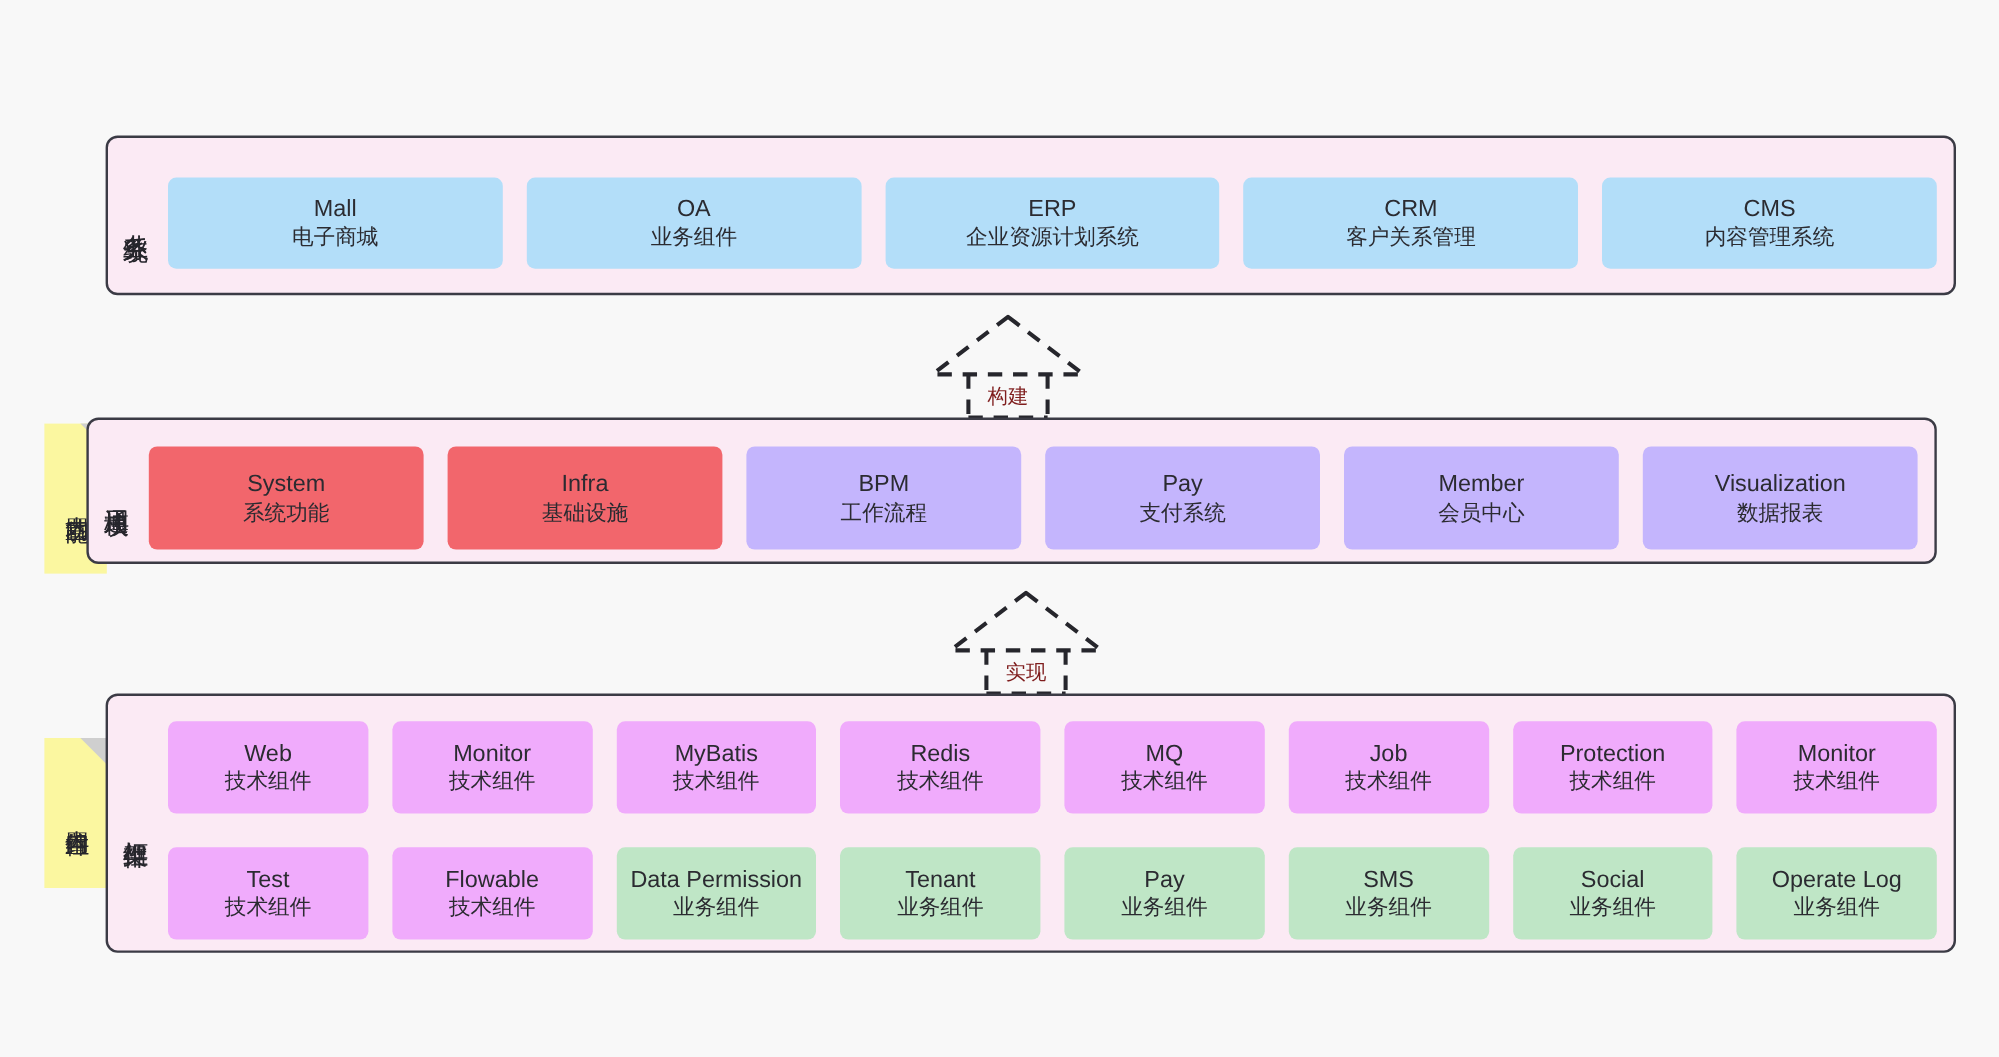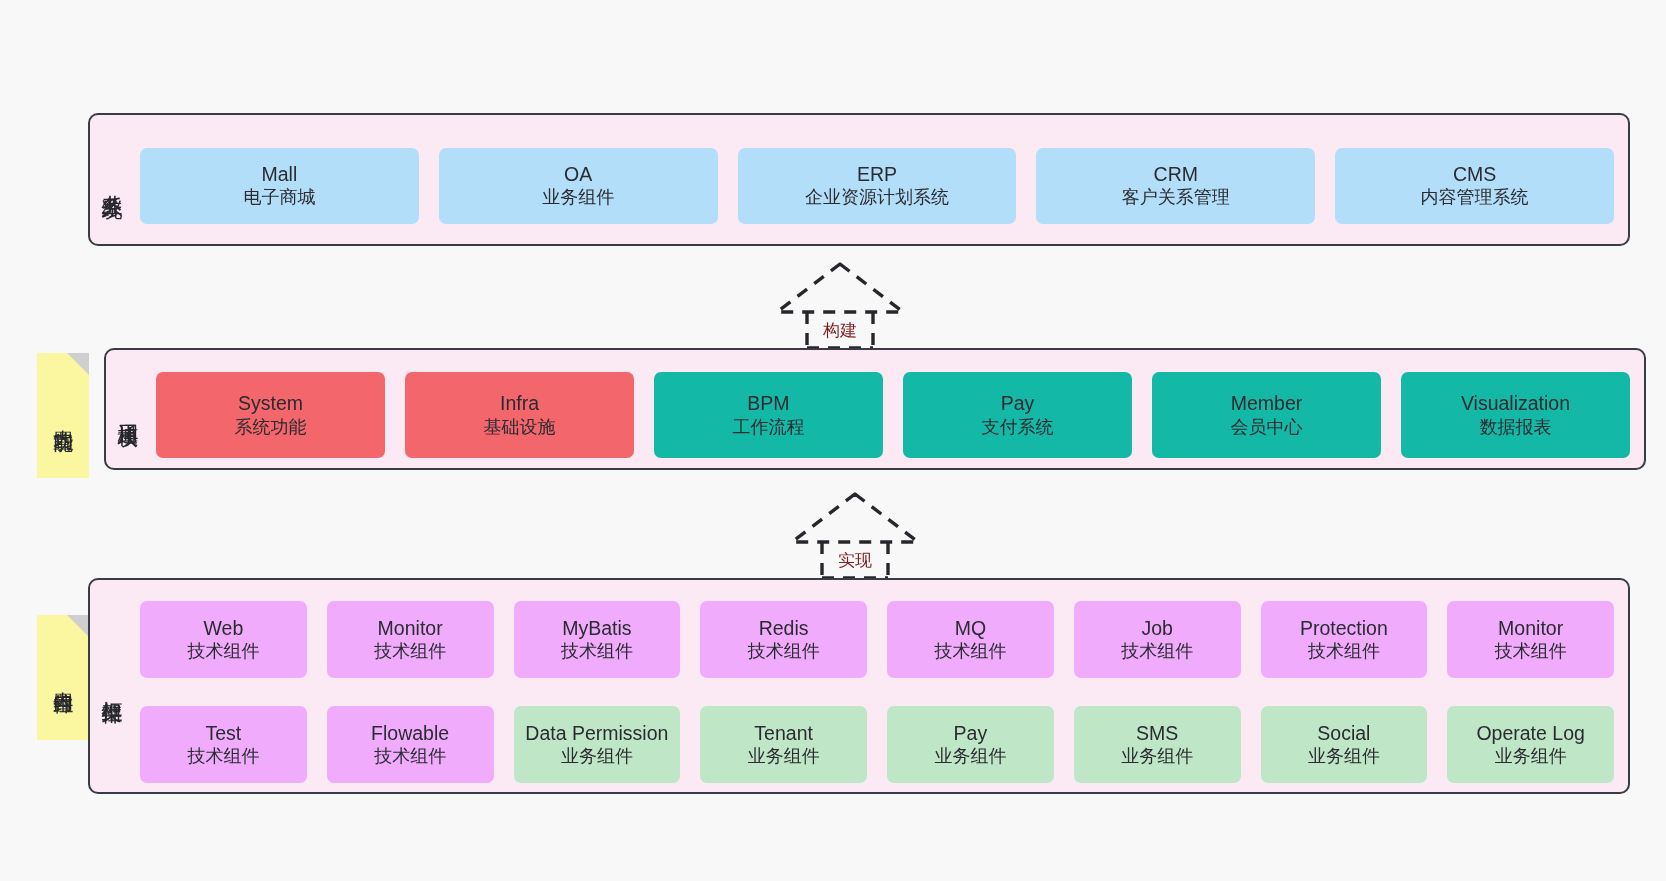--- a/index.html
+++ b/index.html
@@ -71,21 +71,21 @@
   }
   .box .b-title { font-size: 19.5px; }
   .box .b-sub   { font-size: 18px; }
 
   .h-biz   { height: 76px; }
   .h-mod   { height: 86px; }
   .h-comp  { height: 77px; }
 
   .c-blue        { background: #b3def9; }
   .c-red         { background: #f2666c; }
-  .c-pink        { background: #14b8a6; }
+  .c-pink        { background: #c4b5fd; }
   .c-green       { background: #f0abfc; }
   .c-green-light { background: #bfe6c6; }
 
   
   .note {
     position: absolute;
     box-sizing: border-box;
     background: #fbf7a0;
     display: flex;
     align-items: center;
@@ -161,21 +161,21 @@
       <path d="M 52 54 L 52 92 M 118 54 L 118 92 M 52 90 L 118 90" fill="none" stroke="#26262c" stroke-width="3.4" stroke-dasharray="12,9"></path>
     </svg>
     <span class="alabel">构建</span>
   </div>
 
   <div class="note" style="left:37px; top:353px; width:52px; height:125px;">
     <span class="fold"></span>
     <span>内置功能</span>
   </div>
 
-  <div class="layer" style="left:104px; top:348px; width:1542px; height:122px;">
+  <div class="layer" style="left:72px; top:348px; width:1542px; height:122px;">
     <div class="layer-title">通用模块</div>
     <div class="layer-body">
       <div class="row">
         <div class="box h-mod c-red">
           <span class="b-title">System</span>
           <span class="b-sub">系统功能</span>
         </div>
         <div class="box h-mod c-red">
           <span class="b-title">Infra</span>
           <span class="b-sub">基础设施</span>

